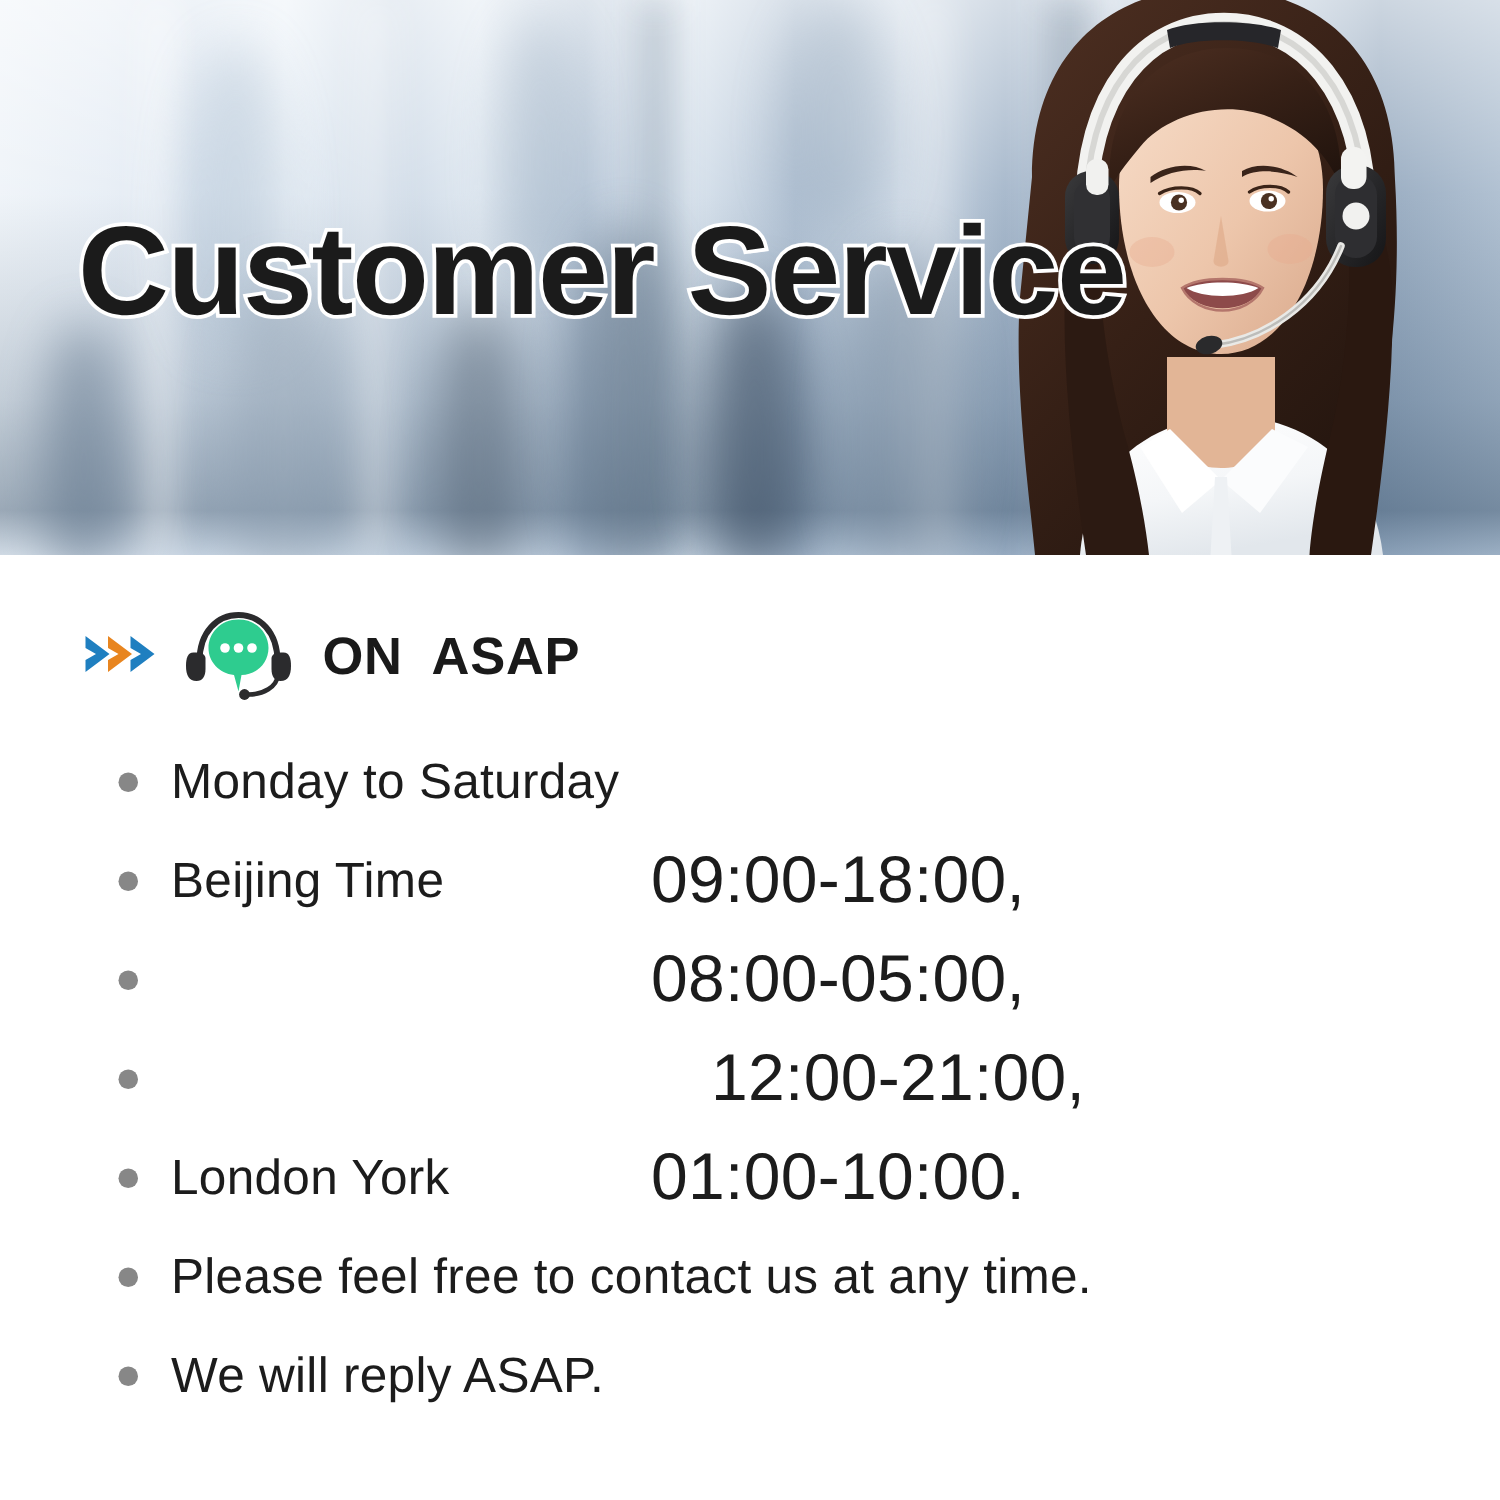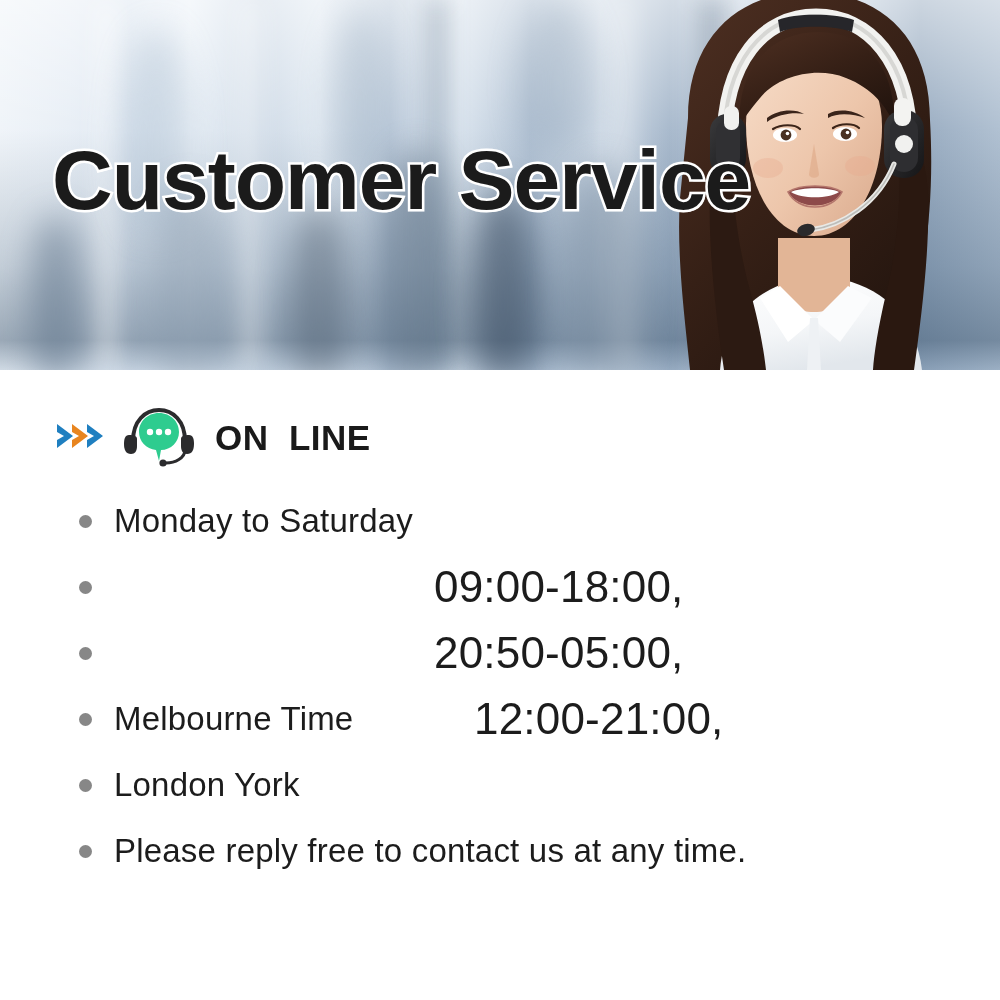--- a/index.html
+++ b/index.html
@@ -332,46 +332,51 @@
           <path d="M62 45 C62 53 52 58 43 58" stroke="#2b2b2d" stroke-width="3" fill="none" stroke-linecap="round"></path>
           <circle cx="40" cy="58" r="3.6" fill="#2b2b2d"></circle>
 
           <path d="M36 8 C48 8 56 17 56 27 C56 37 48 45 38 45 L36 56 L33 45 C23 44 16 36 16 27 C16 17 24 8 36 8 Z" fill="#2ecc8f"></path>
           <circle cx="27" cy="27" r="3.2" fill="#ffffff"></circle>
           <circle cx="36" cy="27" r="3.2" fill="#ffffff"></circle>
           <circle cx="45" cy="27" r="3.2" fill="#ffffff"></circle>
         </svg>
       </span>
 
-      <span class="online-label">ON  LINE</span>
+      <span class="online-label">ON  ASAP</span>
     </div>
 
     <ul class="info-list">
       <li class="info-item">
         <span class="bullet"></span>
         <span class="item-label">Monday to Saturday</span>
         <span class="item-time"></span>
       </li>
       <li class="info-item">
         <span class="bullet"></span>
+        <span class="item-label">Beijing Time</span>
         <span class="item-time">09:00-18:00,</span>
       </li>
       <li class="info-item">
         <span class="bullet"></span>
-        <span class="item-time">20:50-05:00,</span>
-      </li>
-      <li class="info-item">
-        <span class="bullet"></span>
-        <span class="item-label">Melbourne Time</span>
+        <span class="item-time">08:00-05:00,</span>
+      </li>
+      <li class="info-item">
+        <span class="bullet"></span>
         <span class="item-time shift">12:00-21:00,</span>
       </li>
       <li class="info-item">
         <span class="bullet"></span>
         <span class="item-label">London York</span>
-      </li>
-      <li class="info-item">
-        <span class="bullet"></span>
-        <span class="item-label">Please reply free to contact us at any time.</span>
+        <span class="item-time">01:00-10:00.</span>
+      </li>
+      <li class="info-item">
+        <span class="bullet"></span>
+        <span class="item-label">Please feel free to contact us at any time.</span>
+      </li>
+      <li class="info-item">
+        <span class="bullet"></span>
+        <span class="item-label">We will reply ASAP.</span>
       </li>
     </ul>
 
   </div>
 </div>
 
 </body></html>

